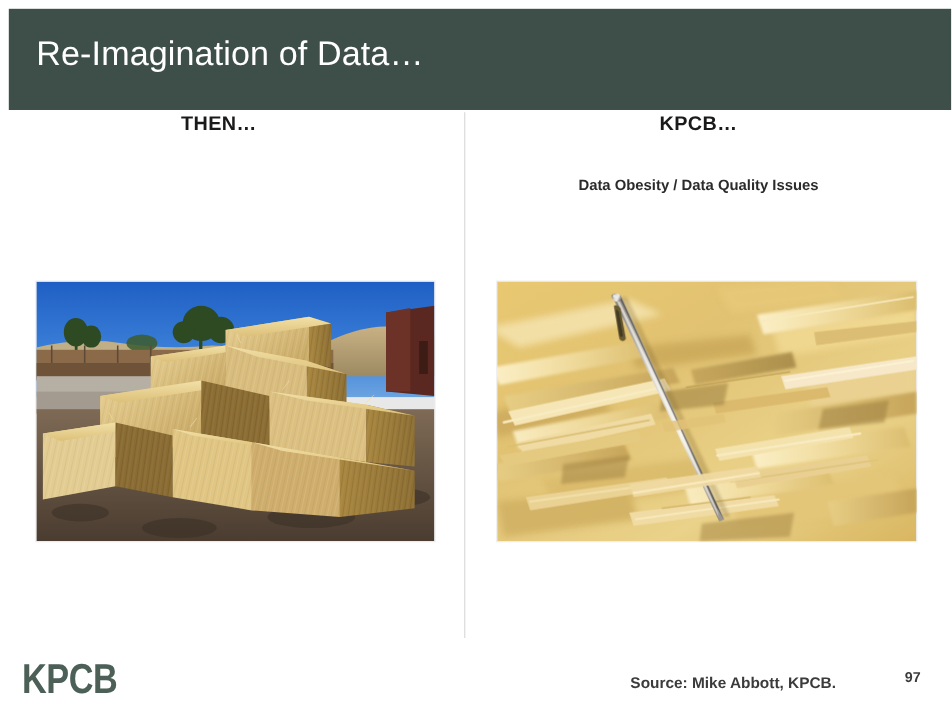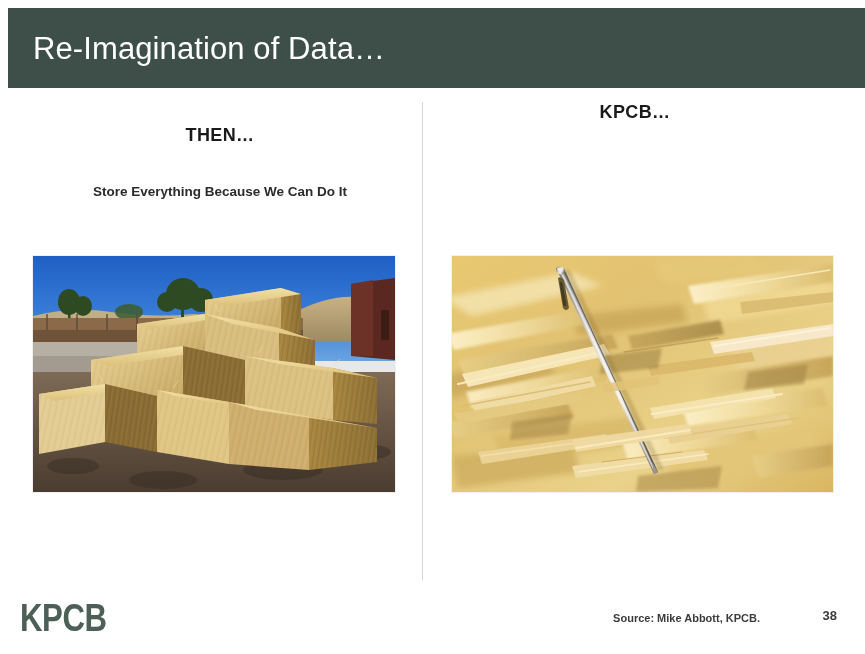--- a/index.html
+++ b/index.html
@@ -18,21 +18,21 @@
     background: #ffffff;
     overflow: hidden;
   }
 
   
   .title-bar {
     position: absolute;
     left: 8px;
     top: 8px;
     width: 857px;
-    height: 80px;
+    height: 92px;
     background: #3e4f4a;
     box-sizing: border-box;
   }
   .title-bar .title-text {
     position: absolute;
     left: 25px;
     top: 21px;
     color: #ffffff;
     font-size: 31px;
     font-weight: 400;
@@ -40,21 +40,21 @@
     white-space: nowrap;
     line-height: 40px;
   }
 
   
   .col {
     position: absolute;
     top: 100px;
     width: 390px;
   }
-  .col-left  { left: 25px; margin-top: 23px; }
+  .col-left  { left: 4px; }
   .col-right { left: 440px; }
 
   .col-heading {
     text-align: center;
     font-size: 18px;
     font-weight: bold;
     color: #1a1a1a;
     letter-spacing: 0.4px;
     margin: 0;
     padding: 0;
@@ -114,21 +114,21 @@
     letter-spacing: -0.5px;
     line-height: 40px;
     font-family: "Liberation Sans Narrow", "Liberation Sans", sans-serif;
     transform: scaleX(0.82);
     transform-origin: left center;
   }
   .source-note {
     position: absolute;
     right: 105px;
     top: 612px;
-    font-size: 11px;
+    font-size: 14px;
     font-weight: bold;
     color: #3b3b3b;
     white-space: nowrap;
   }
   .page-number {
     position: absolute;
     right: 28px;
     top: 608px;
     font-size: 13px;
     font-weight: bold;
@@ -140,27 +140,27 @@
 
 <div id="slide">
 
   <div class="title-bar">
     <div class="title-text">Re-Imagination of Data…</div>
   </div>
 
   <div class="col col-left">
     <div class="col-heading">THEN…</div>
     <div class="col-body">
-      <div>Store Everything Because We Can Do It</div>
     </div>
   </div>
 
   <div class="col col-right">
     <div class="col-heading">KPCB…</div>
     <div class="col-body">
+      <div>Data Obesity / Data Quality Issues</div>
     </div>
   </div>
 
   <div class="divider"></div>
 
   <div class="photo photo-left">
     <svg viewBox="0 0 362 236" preserveAspectRatio="none">
       <defs>
         <linearGradient id="skyG" x1="0" y1="0" x2="0" y2="1">
           <stop offset="0%" stop-color="#1f5fc4"></stop>
@@ -439,15 +439,15 @@
       <path d="M124 192 L238 174" stroke="#fbf0ca" stroke-width="1.8" stroke-linecap="round" opacity="0.9"></path>
 
       <rect x="0" y="0" width="381" height="236" fill="#f5d98a" opacity="0.10"></rect>
     </svg>
   </div>
 
   <div class="kpcb-logo">KPCB</div>
 
   <div class="source-note">Source: Mike Abbott, KPCB.</div>
 
-  <div class="page-number">38</div>
+  <div class="page-number">97</div>
 
 </div>
 
 </body></html>

